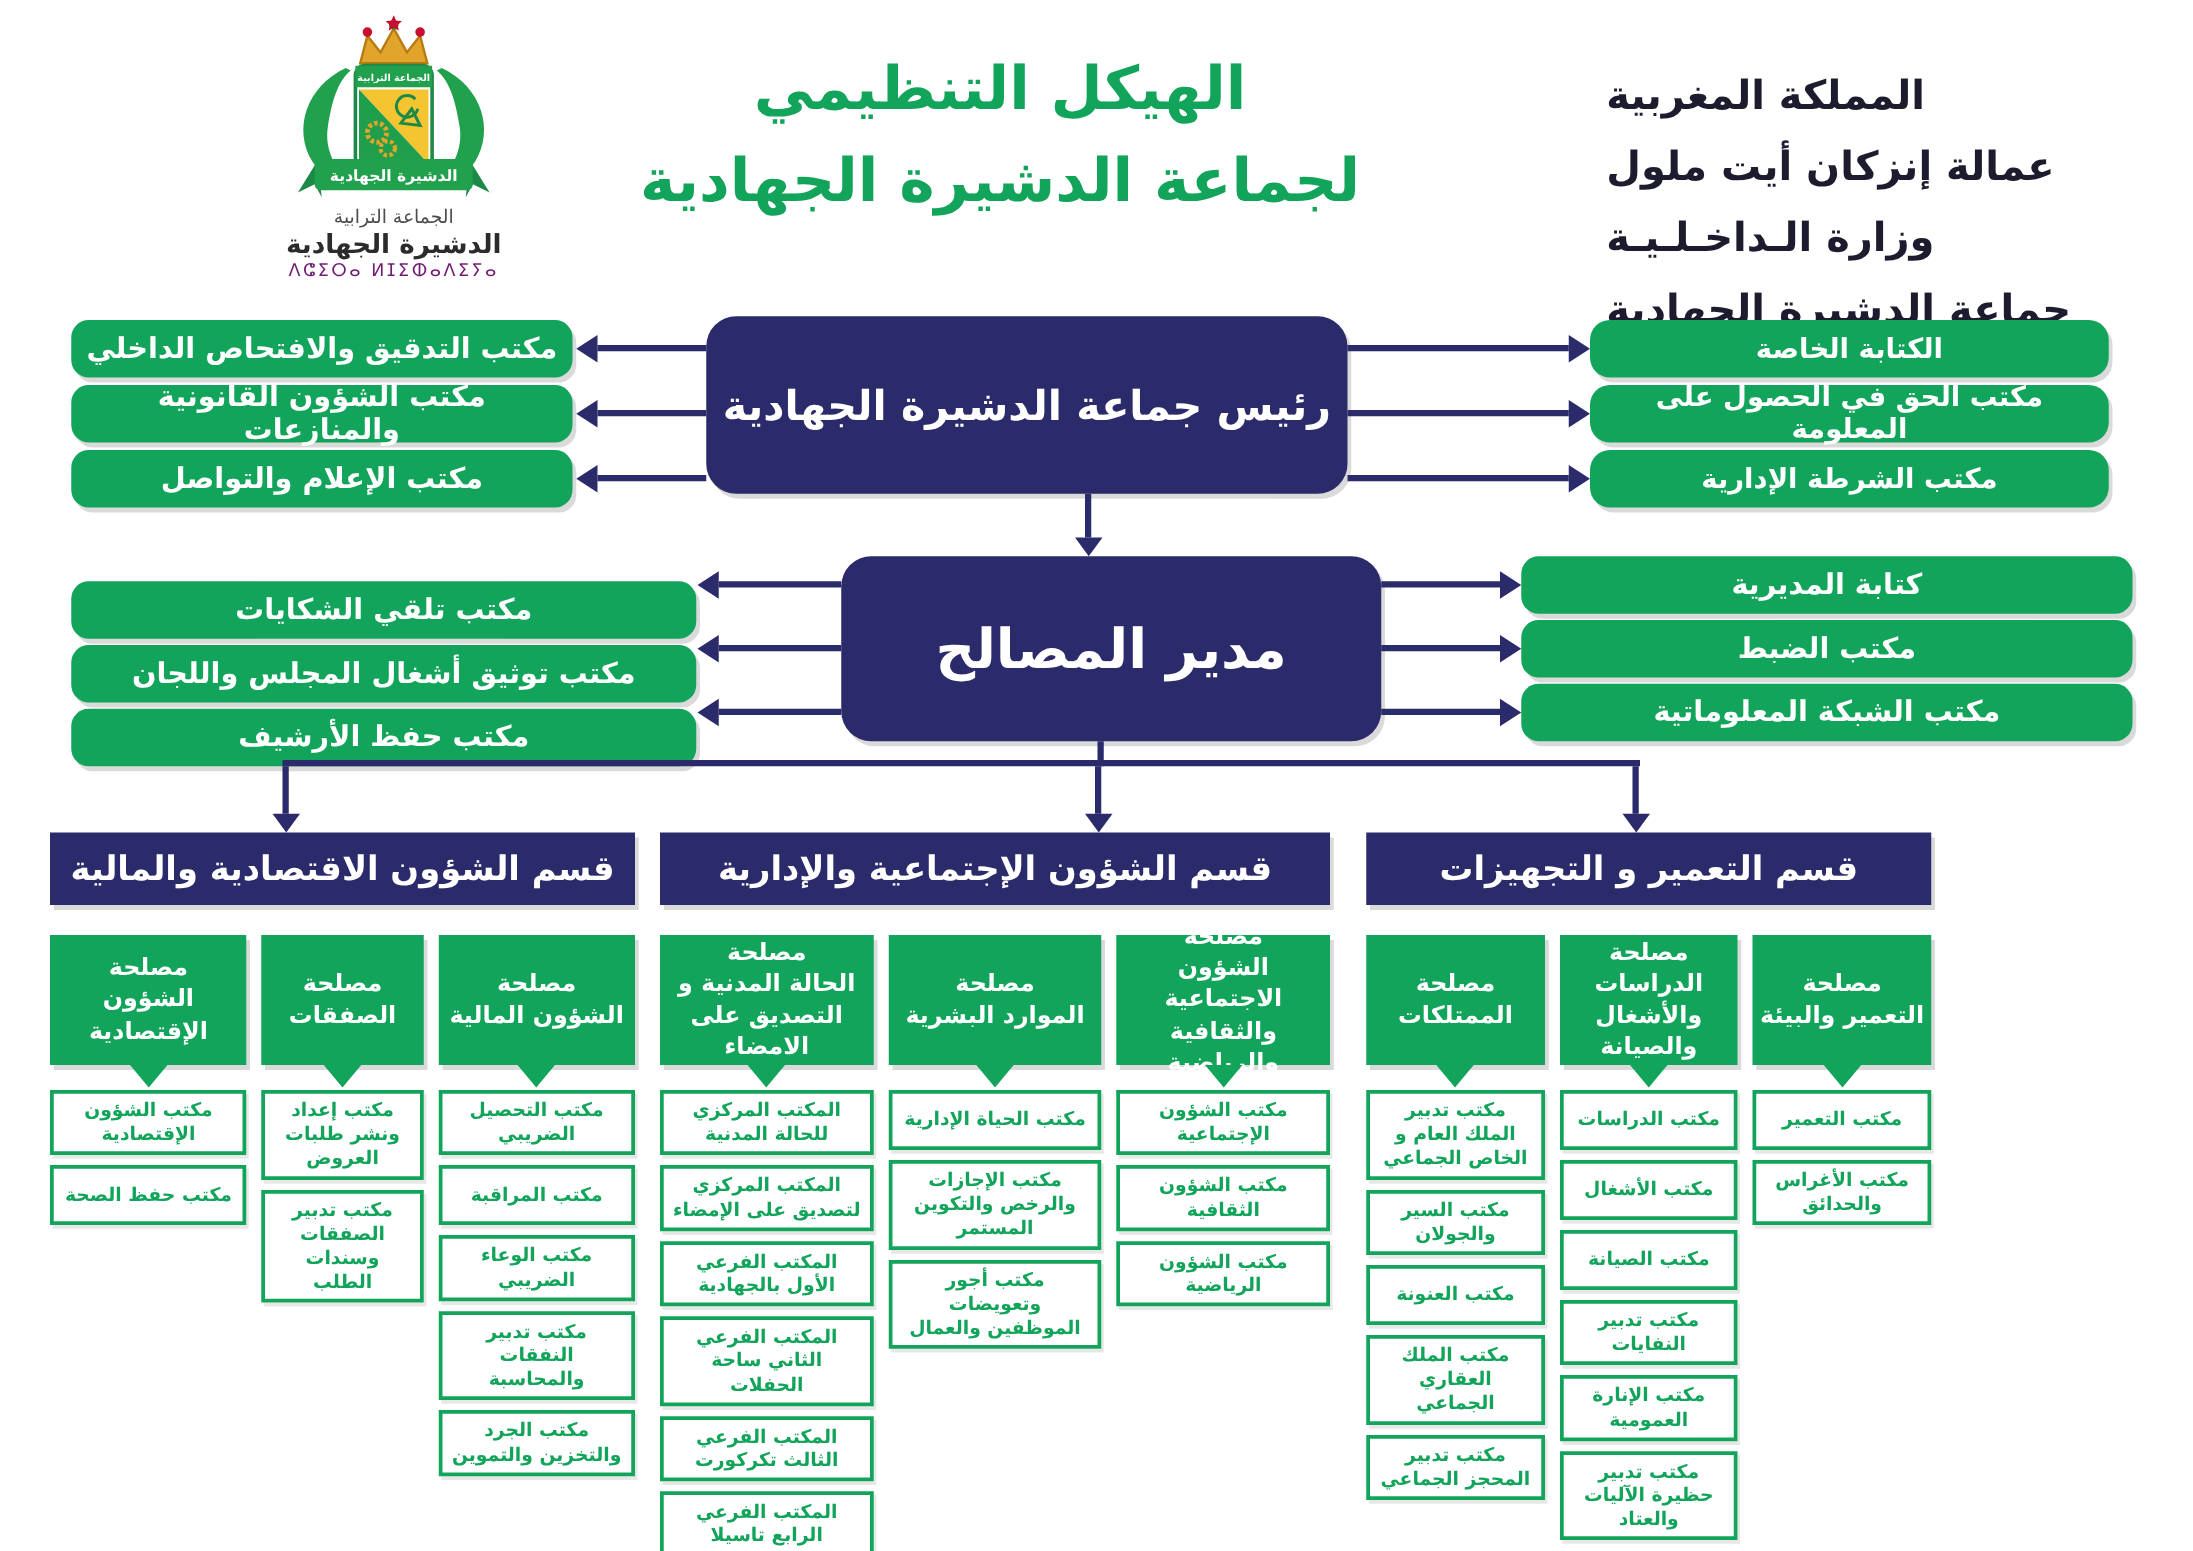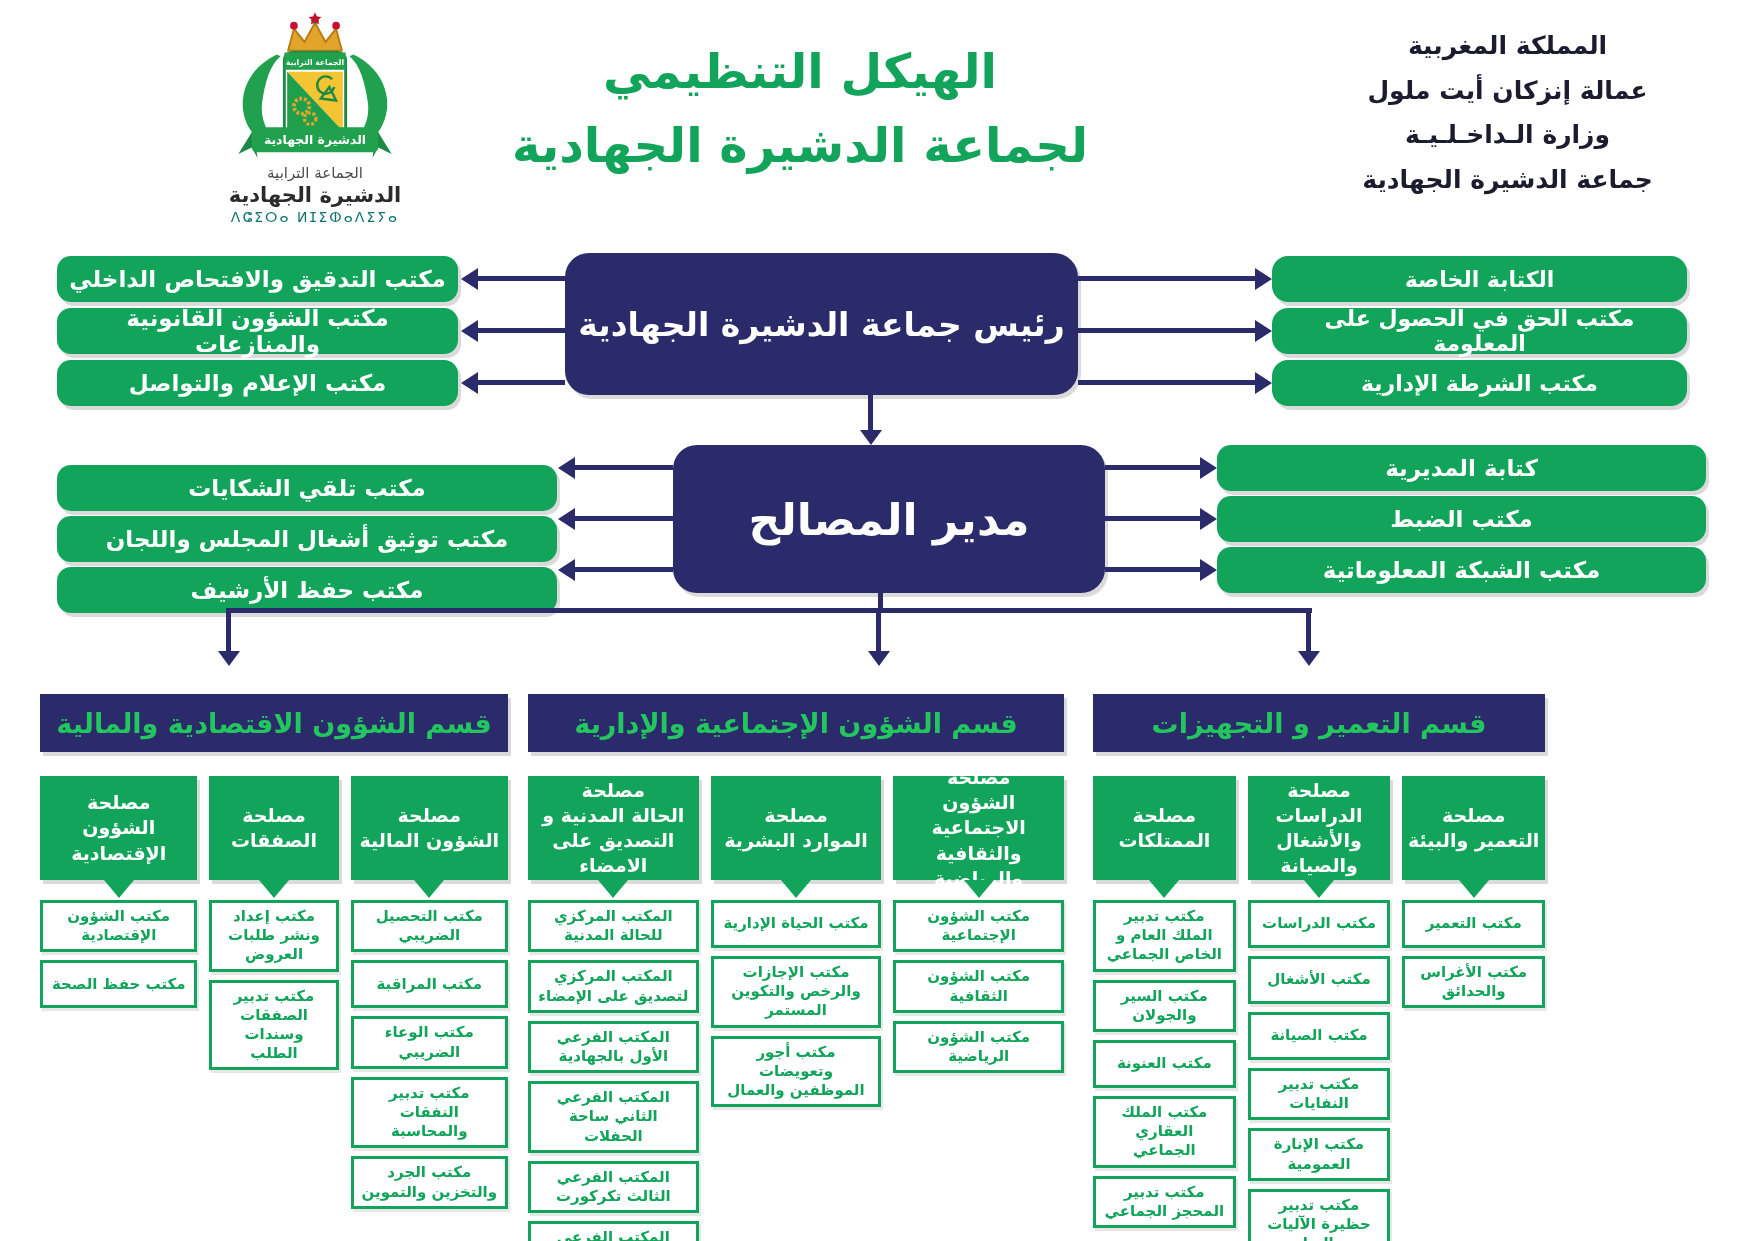--- a/index.html
+++ b/index.html
@@ -16,26 +16,26 @@
   }
   .abs{position:absolute;}
   .rtl{direction:rtl;}
   .shadow{box-shadow:3px 4px 0 rgba(150,150,150,0.35);}
 
   
   .logo-block{left:150px;top:12px;width:330px;text-align:center;}
   .logo-block svg{display:block;margin:0 auto;}
   .logo-cap1{font-size:15px;color:#4c4c4c;margin-top:2px;}
   .logo-cap2{font-size:21px;font-weight:bold;color:#2b2b2b;margin-top:1px;}
-  .logo-cap3{font-size:14px;color:#0f766e;letter-spacing:2px;margin-top:2px;}
+  .logo-cap3{font-size:14px;color:#701a75;letter-spacing:2px;margin-top:2px;}
 
   .title-block{left:480px;top:34px;width:640px;text-align:center;
     color:var(--green);font-weight:bold;font-size:48px;line-height:1.55;}
-  .ministry-block{left:1285px;top:24px;width:445px;text-align:center;
-    color:var(--ink);font-weight:bold;font-size:25px;line-height:1.78;}
+  .ministry-block{left:1285px;top:48px;width:445px;text-align:left;
+    color:var(--ink);font-weight:bold;font-size:32px;line-height:1.78;}
 
   
   .pill{position:absolute;background:var(--green);color:#fff;font-weight:bold;
     border-radius:14px;display:flex;align-items:center;justify-content:center;
     text-align:center;font-size:23px;padding:0 10px;direction:rtl;}
   .navybox{position:absolute;background:var(--navy);color:#fff;font-weight:bold;
     border-radius:24px;display:flex;align-items:center;justify-content:center;
     text-align:center;direction:rtl;}
 
   .tl{left:57px;width:401px;height:46px;}
@@ -61,23 +61,23 @@
     transform:translateX(-50%);border-style:solid;border-width:15px 11px 0 11px;
     border-color:var(--navy) transparent transparent transparent;}
   .v-line{position:absolute;width:5px;background:var(--navy);}
   .h-line{position:absolute;height:5px;background:var(--navy);}
 
   
   .division{position:absolute;top:666px;}
   .division-1{left:40px;width:468px;}
   .division-2{left:528px;width:536px;}
   .division-3{left:1093px;width:452px;}
-  .division-header{height:58px;background:var(--navy);color:#22c55e;font-weight:bold;
+  .division-header{height:58px;background:var(--navy);color:#ffffff;font-weight:bold;
     font-size:27px;display:flex;align-items:center;justify-content:center;
-    text-align:center;direction:rtl;margin-top:28px;}
+    text-align:center;direction:rtl;}
   .division-content{margin-top:24px;display:flex;gap:12px;align-items:flex-start;}
   .service-col{flex:1;display:flex;flex-direction:column;min-width:0;}
   .service-col.narrow{flex:0.82;}
   .service{height:104px;background:var(--green);color:#fff;font-weight:bold;
     text-align:center;font-size:19px;line-height:1.32;display:flex;
     flex-direction:column;align-items:center;justify-content:center;
     padding:6px 4px;position:relative;margin-bottom:20px;direction:rtl;}
   .service::after{content:"";position:absolute;bottom:-18px;left:50%;
     transform:translateX(-50%);border-style:solid;border-width:18px 15px 0 15px;
     border-color:var(--green) transparent transparent transparent;}

